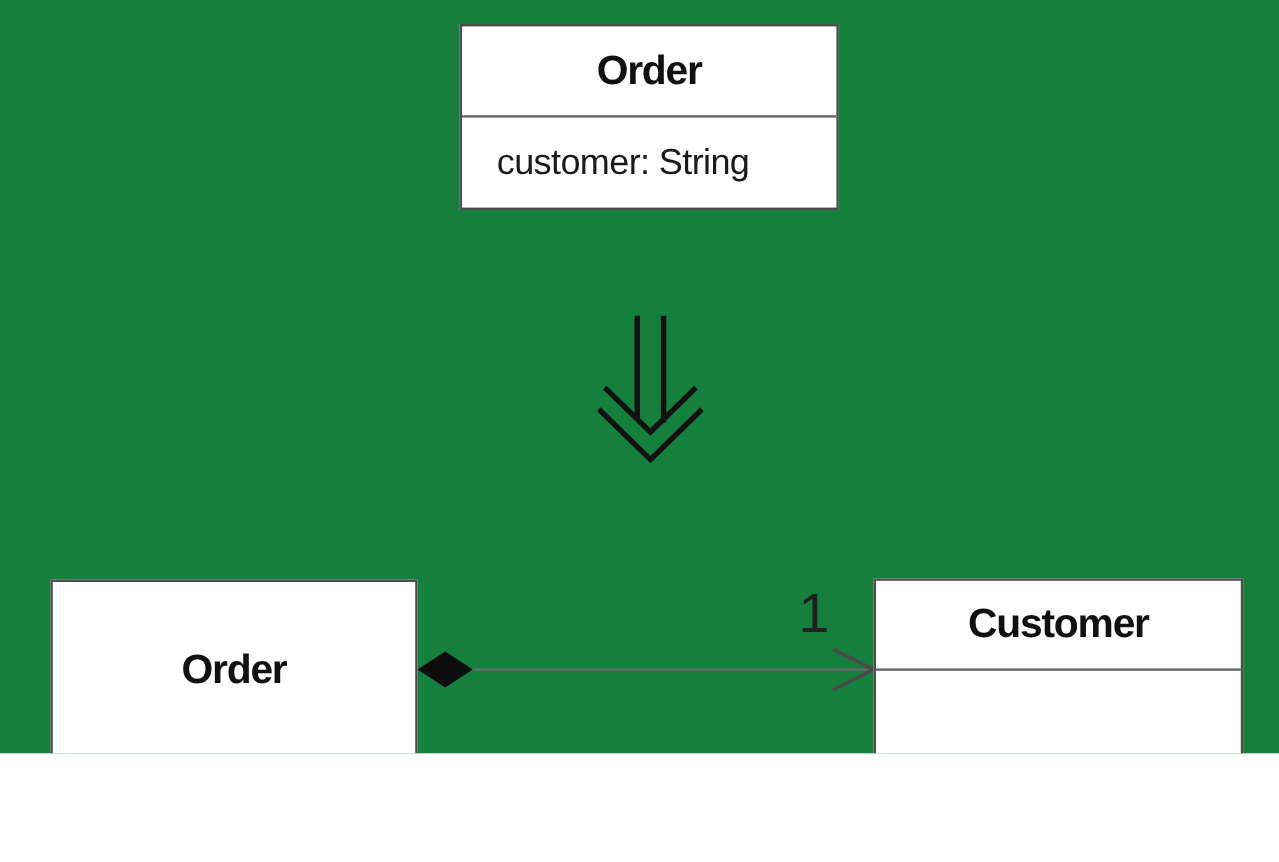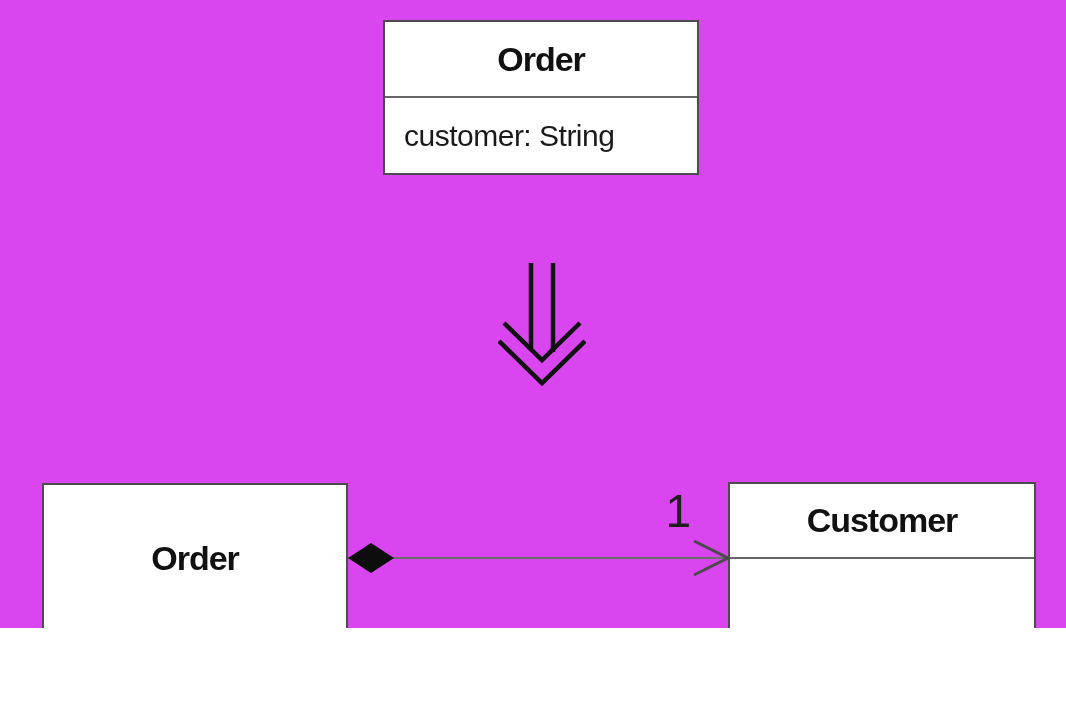--- a/index.html
+++ b/index.html
@@ -5,21 +5,21 @@
   html, body {
     margin: 0;
     padding: 0;
     background: #ffffff;
     font-family: "Liberation Sans", "DejaVu Sans", sans-serif;
   }
   .canvas {
     position: relative;
     width: 1066px;
     height: 628px;
-    background: #d946ef;
+    background: #15803d;
     overflow: hidden;
   }
   
   .uml-class {
     position: absolute;
     background: #ffffff;
     border: 2px solid #4c4c4c;
     box-sizing: border-box;
     display: flex;
     flex-direction: column;
@@ -35,21 +35,21 @@
     box-sizing: border-box;
   }
   .uml-divider {
     height: 0;
     border-top: 2px solid #666666;
   }
   .uml-attrs {
     flex: 1;
     display: flex;
     align-items: center;
-    padding-left: 19px;
+    padding-left: 29px;
     font-size: 30px;
     letter-spacing: -0.5px;
     color: #1a1a1a;
     box-sizing: border-box;
     border-radius: 31px;
   }
   .class-before      { left: 383px; top: 20px;  width: 316px; height: 155px; }
   .class-before .uml-title { height: 74px; }
   .class-order-after { left: 42px;  top: 483px; width: 306px; height: 150px; }
   .class-order-after .uml-title { height: 100%; }

